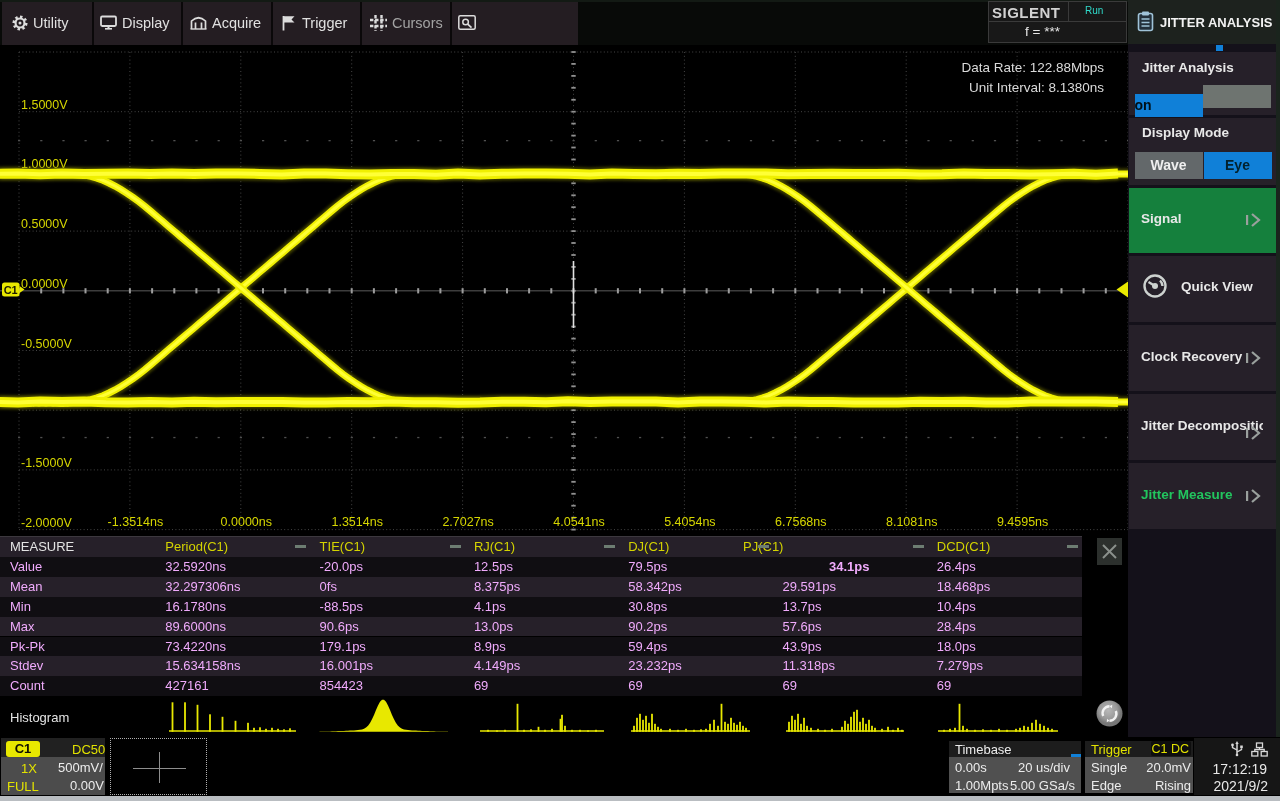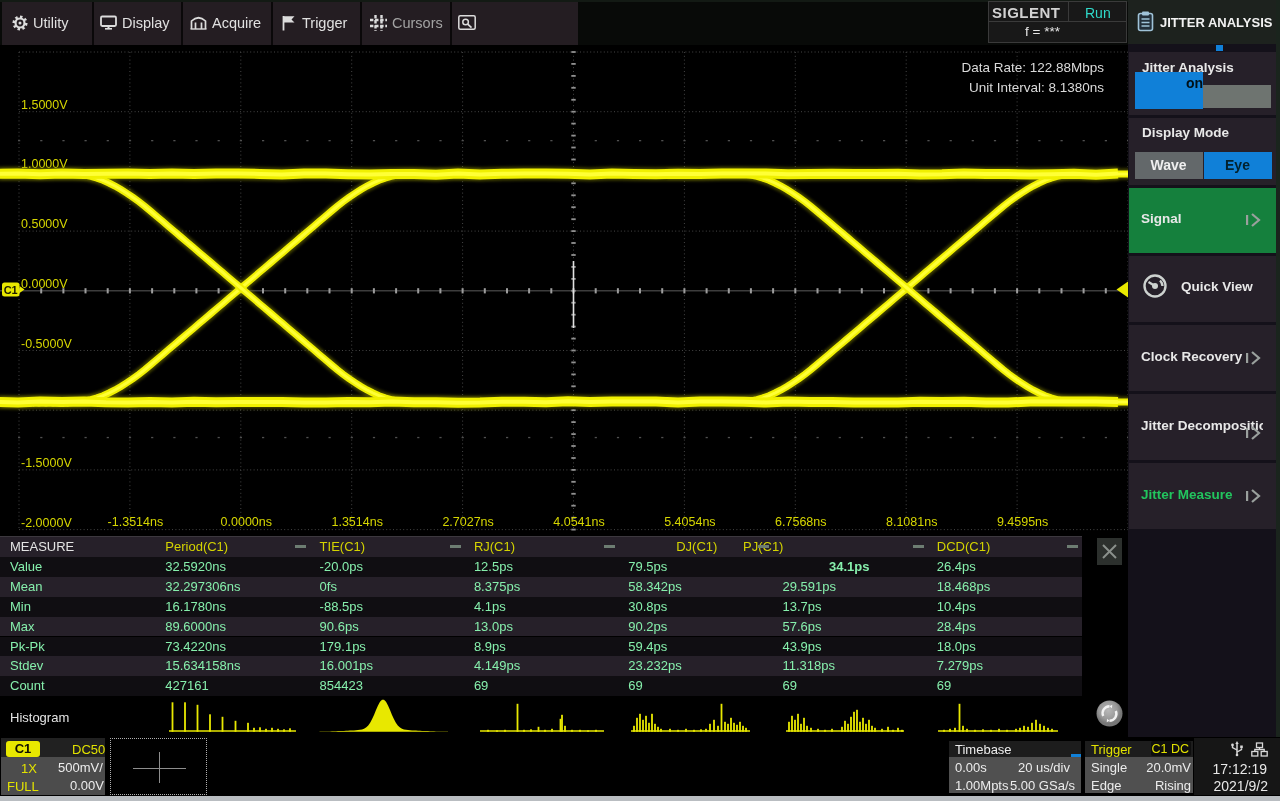--- a/index.html
+++ b/index.html
@@ -1,19 +1,19 @@
 <!DOCTYPE html>
 <html><head><meta charset="utf-8">
 <style>
 * { margin:0; padding:0; box-sizing:border-box; }
 body { width:1280px; height:801px; background:#000; font-family:"Liberation Sans", sans-serif; overflow:hidden; position:relative; }
 .al { font-size:12.5px; fill:#d6d600; font-family:"Liberation Sans", sans-serif; }
 .dr { font-size:13.5px; fill:#dadada; font-family:"Liberation Sans", sans-serif; }
 .trow { position:absolute; left:0; width:1082px; height:19.9px; }
-.tl { position:absolute; top:0; line-height:19.9px; font-size:13px; color:#86efac; white-space:nowrap; }
+.tl { position:absolute; top:0; line-height:19.9px; font-size:13px; color:#f0abfc; white-space:nowrap; }
 .th { color:#d4d400; }
 .by { position:absolute; font-size:13px; color:#e2e200; white-space:nowrap; }
 .bw { position:absolute; font-size:13px; color:#ececec; white-space:nowrap; }
 </style></head>
 <body>
 
 <div style="position:absolute;left:0;top:0;width:1280px;height:45px;background:#080a08;"></div>
 <div style="position:absolute;left:0;top:0;width:1280px;height:2px;background:#131a14;"></div>
 <div style="position:absolute;left:2px;top:2px;width:576px;height:43px;background:#241d22;"></div>
 <div style="position:absolute;left:92px;top:2px;width:2px;height:43px;background:#0a0809;"></div>
@@ -51,21 +51,21 @@
 <span style="position:absolute;left:392px;top:14.5px;font-size:14.5px;color:#a3a3a3;">Cursors</span>
 <div style="position:absolute;left:458px;top:15px;"><svg width="18" height="15" viewBox="0 0 18 15">
       <rect x="0.8" y="0.8" width="16.4" height="13.4" rx="1.5" fill="none" stroke="#dcdcdc" stroke-width="1.5"></rect>
       <circle cx="7.6" cy="7" r="2.8" fill="none" stroke="#dcdcdc" stroke-width="1.5"></circle>
       <path d="M9.7 9.1 L13.5 12.6" stroke="#dcdcdc" stroke-width="1.8"></path>
     </svg></div>
 <div style="position:absolute;left:988px;top:1px;width:139px;height:42px;background:#181818;border:1px solid #3a3a3a;"></div>
 <div style="position:absolute;left:1068px;top:2px;width:1px;height:19px;background:#3a3a3a;"></div>
 <div style="position:absolute;left:989px;top:21px;width:138px;height:1px;background:#3a3a3a;"></div>
 <span style="position:absolute;left:992px;top:4px;font-size:15px;font-weight:bold;letter-spacing:0.5px;color:#d2d2d2;">SIGLENT</span>
-<span style="position:absolute;left:1085px;top:5px;font-size:14px;color:#2fd9c9;">Run</span>
+<span style="position:absolute;left:1085px;top:5px;font-size:10px;color:#2fd9c9;">Run</span>
 <span style="position:absolute;left:1025px;top:24px;font-size:13.5px;color:#e6e6e6;">f = ***</span>
 
 <div style="position:absolute;left:0;top:45px;width:1128px;height:488px;background:#000;"><svg id="graph" width="1128" height="488" viewBox="0 0 1128 488">
 <line x1="19.0" y1="7.0" x2="1128.0" y2="7.0" stroke="#454545" stroke-width="1" stroke-dasharray="1 2.4"></line>
       <line x1="19.0" y1="66.7" x2="1128.0" y2="66.7" stroke="#454545" stroke-width="1" stroke-dasharray="1 2.4"></line>
       <line x1="19.0" y1="126.4" x2="1128.0" y2="126.4" stroke="#454545" stroke-width="1" stroke-dasharray="1 2.4"></line>
       <line x1="19.0" y1="186.1" x2="1128.0" y2="186.1" stroke="#454545" stroke-width="1" stroke-dasharray="1 2.4"></line>
       <line x1="19.0" y1="305.5" x2="1128.0" y2="305.5" stroke="#454545" stroke-width="1" stroke-dasharray="1 2.4"></line>
       <line x1="19.0" y1="365.2" x2="1128.0" y2="365.2" stroke="#454545" stroke-width="1" stroke-dasharray="1 2.4"></line>
       <line x1="19.0" y1="424.9" x2="1128.0" y2="424.9" stroke="#454545" stroke-width="1" stroke-dasharray="1 2.4"></line>
@@ -326,21 +326,21 @@
         </filter>
       </defs>
 </svg></div>
 
 <div style="position:absolute;left:0;top:536px;width:1082px;height:1px;background:#3c383e;"></div>
 <div class="trow" style="top:537.0px;background:#262029;">
     <span class="tl" style="left:10px;color:#e4e4e4;">MEASURE</span>
     <span class="tl th" style="left:165.3px;">Period(C1)</span>
     <span class="tl th" style="left:319.6px;">TIE(C1)</span>
     <span class="tl th" style="left:473.9px;">RJ(C1)</span>
-    <span class="tl th" style="left:628.2px;margin-left:48px;">DJ(C1)</span>
+    <span class="tl th" style="left:628.2px;">DJ(C1)</span>
     <span class="tl th" style="left:743px;">PJ(C1)</span>
     <span class="tl th" style="left:936.8px;">DCD(C1)</span>
     <span style="position:absolute;left:295.3px;top:8px;width:11px;height:3px;background:#6d7d72;"></span>
     <span style="position:absolute;left:449.6px;top:8px;width:11px;height:3px;background:#6d7d72;"></span>
     <span style="position:absolute;left:603.9px;top:8px;width:11px;height:3px;background:#6d7d72;"></span>
     <span style="position:absolute;left:758.2px;top:8px;width:11px;height:3px;background:#6d7d72;"></span>
     <span style="position:absolute;left:912.5px;top:8px;width:11px;height:3px;background:#6d7d72;"></span>
     <span style="position:absolute;left:1066.8px;top:8px;width:11px;height:3px;background:#6d7d72;"></span>
   </div>
 <div class="trow" style="top:556.9px;background:#100e12;">
@@ -546,21 +546,21 @@
 <div style="position:absolute;left:1128px;top:0;width:152px;height:44px;background:#1d221e;"></div>
 <svg style="position:absolute;left:1137px;top:11px;" width="17" height="21">
     <rect x="1.5" y="2.5" width="14" height="17" rx="2" fill="#23303a" stroke="#9fc3d8" stroke-width="1.6"></rect>
     <rect x="5" y="0.5" width="7" height="4" rx="1" fill="#9fc3d8"></rect>
     <path d="M4.5 8 H12.5 M4.5 11.5 H12.5 M4.5 15 H12.5" stroke="#9fc3d8" stroke-width="1.4"></path>
   </svg>
 <span style="position:absolute;left:1160px;top:14.5px;font-size:13px;font-weight:bold;color:#f2f2f2;">JITTER ANALYSIS</span>
 <div style="position:absolute;left:1216px;top:45px;width:7px;height:6px;background:#1080d8;"></div>
 <div style="position:absolute;left:1129px;top:52px;width:151px;height:63px;background:#262029;">
     <span style="position:absolute;left:13px;top:8px;font-size:13.5px;font-weight:bold;color:#e8e8e8;">Jitter Analysis</span>
-    <div style="position:absolute;left:5.5px;top:20px;width:68.5px;height:37px;background:#1080d8;text-align:right;line-height:23px;font-size:14px;font-weight:bold;color:#001018;">on</div>
+    <div style="position:absolute;left:5.5px;top:42px;width:68.5px;height:23px;background:#1080d8;text-align:left;line-height:23px;font-size:14px;font-weight:bold;color:#001018;">on</div>
     <div style="position:absolute;left:74px;top:33px;width:68px;height:23px;background:#6e7470;"></div>
   </div>
 <div style="position:absolute;left:1129px;top:118px;width:151px;height:66.5px;background:#262029;">
     <span style="position:absolute;left:13px;top:7px;font-size:13.5px;font-weight:bold;color:#e8e8e8;">Display Mode</span>
     <div style="position:absolute;left:5.5px;top:34px;width:68px;height:27px;background:#63686a;text-align:center;line-height:27px;font-size:14px;font-weight:bold;color:#f0f0f0;">Wave</div>
     <div style="position:absolute;left:74.5px;top:34px;width:68px;height:27px;background:#1080d8;text-align:center;line-height:27px;font-size:14px;font-weight:bold;color:#03222e;">Eye</div>
   </div>
 <div style="position:absolute;left:1129px;top:187.5px;width:151px;height:65.5px;background:#15803d;">
     <span style="position:absolute;left:12px;top:23.75px;font-size:13.5px;font-weight:bold;color:#e8e8e8;white-space:nowrap;width:122px;overflow:hidden;display:inline-block;">Signal</span>
   </div>

